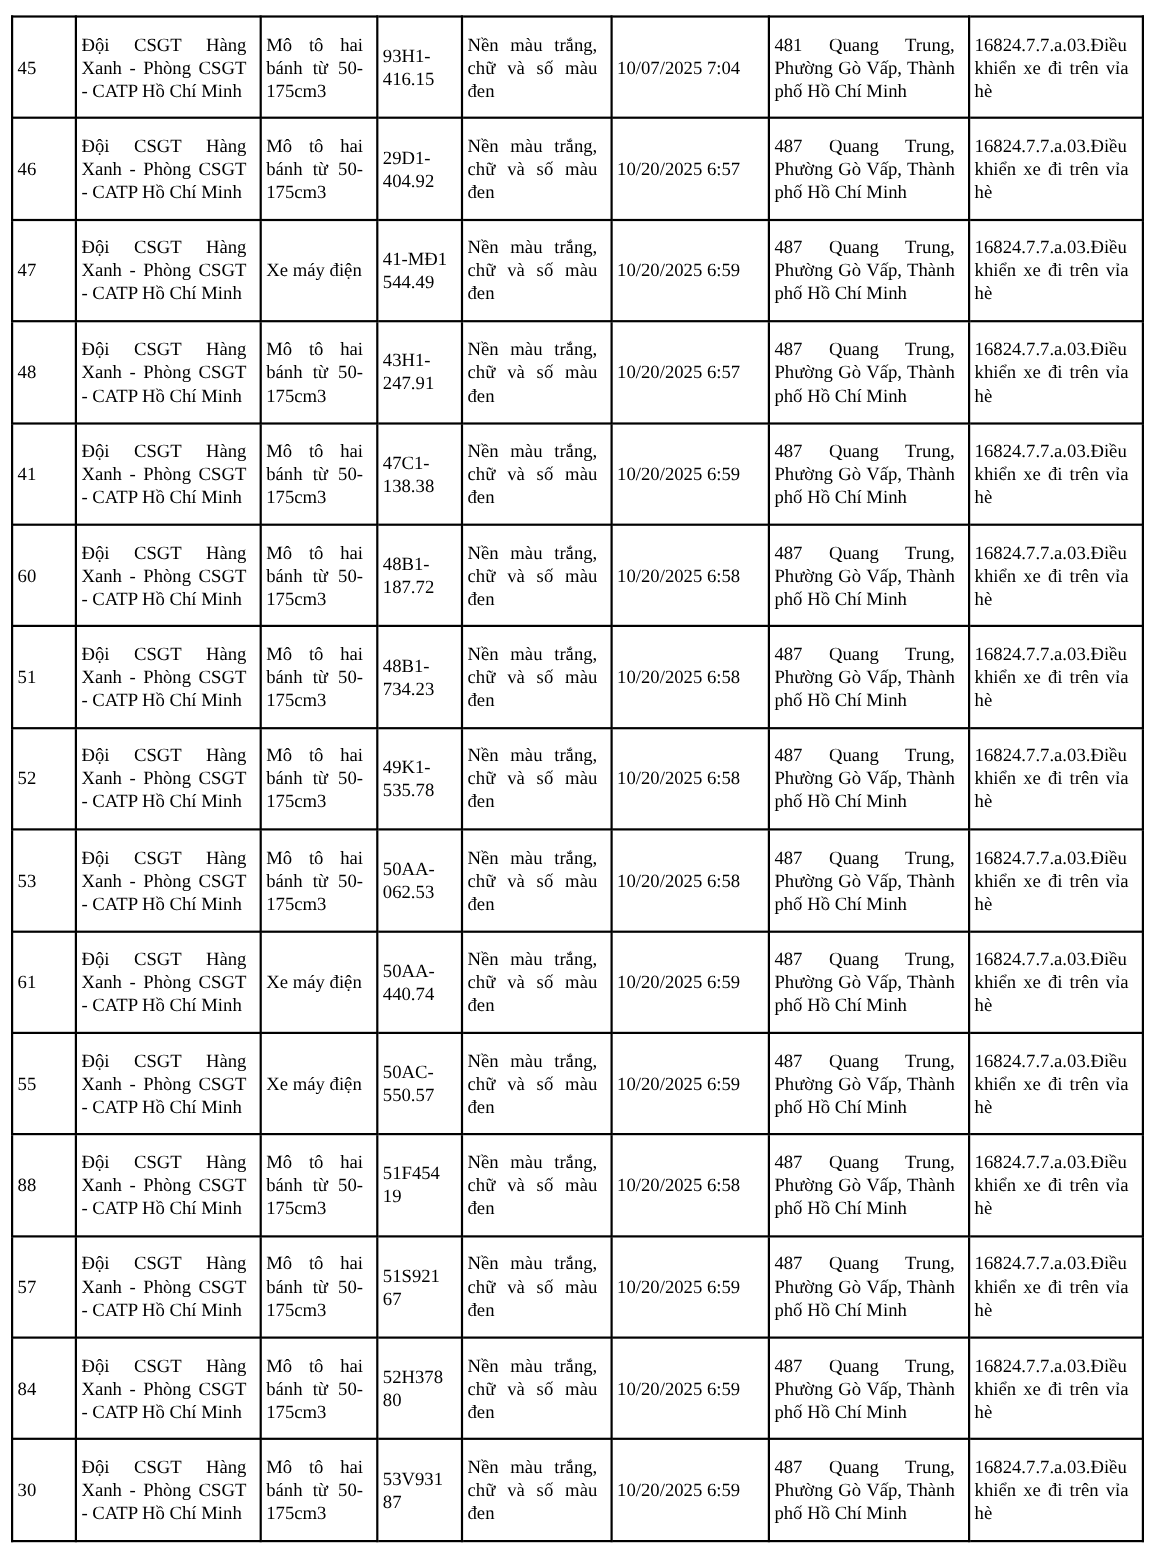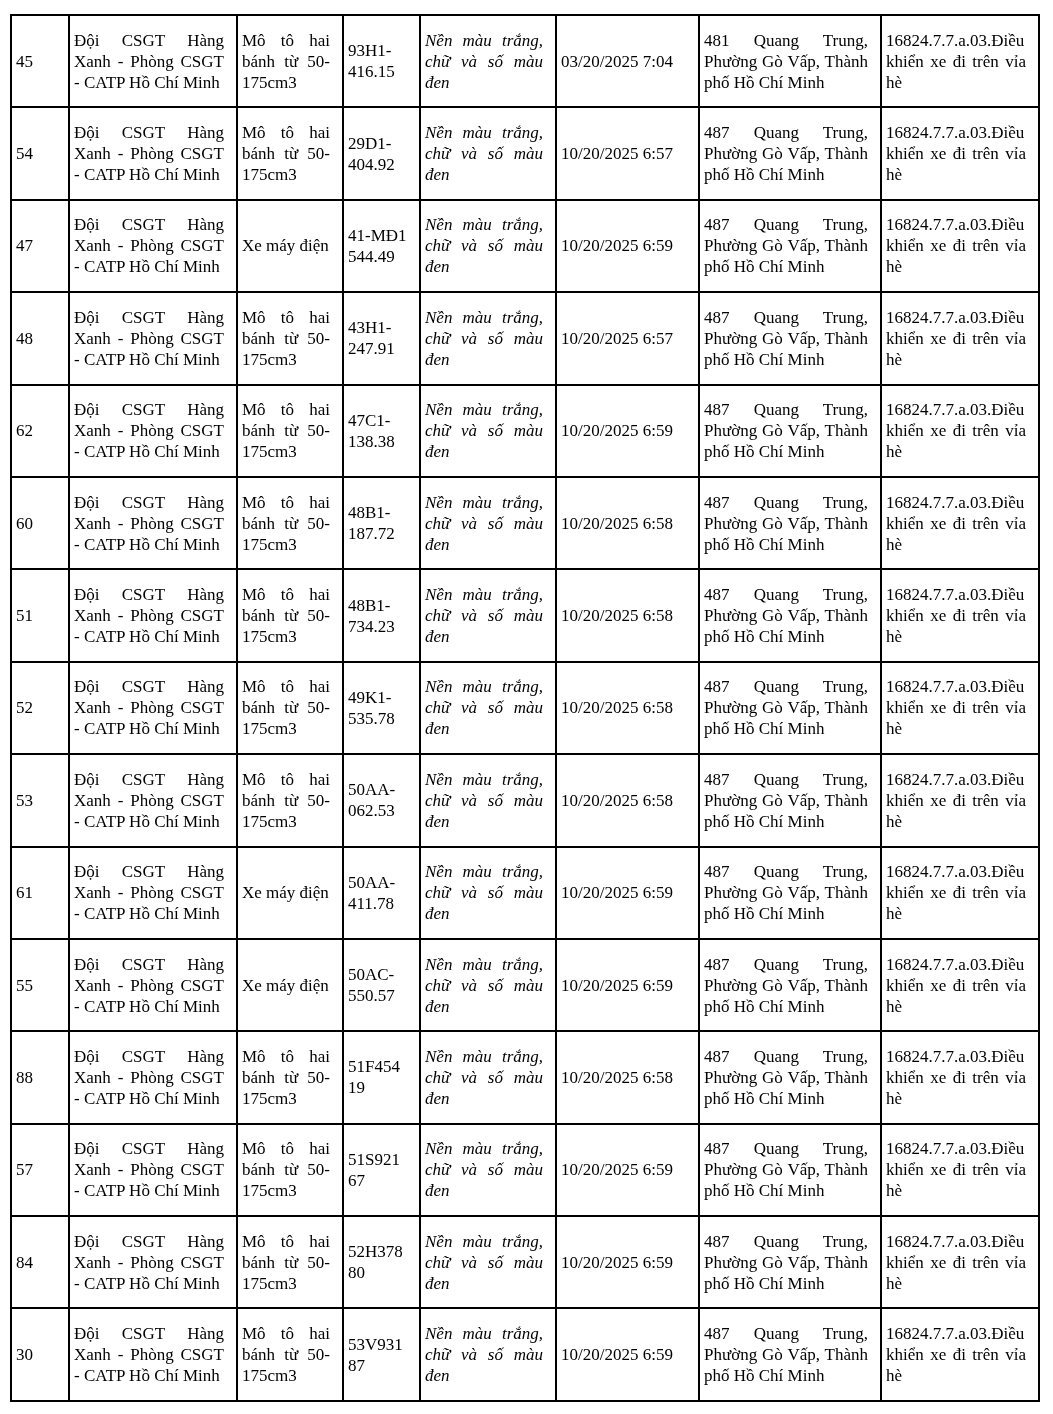--- a/index.html
+++ b/index.html
@@ -36,21 +36,21 @@
     overflow-wrap: break-word;
     word-wrap: break-word;
   }
   td.c-no {
     text-align: center;
     padding: 2px;
   }
   td.c-unit     { padding: 2px 12px 2px 4px; }
   td.c-vehicle  { padding: 2px 12px 2px 4px; }
   td.c-plate    { padding: 2px 6px 2px 4px; text-align: left; }
-  td.c-color    { padding: 2px 12px 2px 4px; font-style: italic; }
+  td.c-color    { padding: 2px 12px 2px 4px; }
   td.c-time     { padding: 2px 8px 2px 4px; text-align: left; }
   td.c-location { padding: 2px 16px 2px 4px; }
   td.c-violation{ padding: 2px 6px 2px 4px; }
 </style>
 </head>
 <body>
 
 <div class="page">
   <table class="violation-table">
     <colgroup>
@@ -63,26 +63,26 @@
       <col style="width:182px">
       <col style="width:158px">
     </colgroup>
     <tbody id="rows-body">
         <tr>
     <td class="c-no">45</td>
     <td class="c-unit">Đội CSGT Hàng Xanh - Phòng CSGT - CATP Hồ Chí Minh</td>
     <td class="c-vehicle">Mô tô hai bánh từ 50-175cm3</td>
     <td class="c-plate">93H1-416.15</td>
     <td class="c-color">Nền màu trắng, chữ và số màu đen</td>
-    <td class="c-time">03/20/2025 7:04</td>
+    <td class="c-time">10/07/2025 7:04</td>
     <td class="c-location">481 Quang Trung, Phường Gò Vấp, Thành phố Hồ Chí Minh</td>
     <td class="c-violation">16824.7.7.a.03.Điều khiển xe đi trên vỉa hè</td>
   </tr>
         <tr>
-    <td class="c-no">54</td>
+    <td class="c-no">46</td>
     <td class="c-unit">Đội CSGT Hàng Xanh - Phòng CSGT - CATP Hồ Chí Minh</td>
     <td class="c-vehicle">Mô tô hai bánh từ 50-175cm3</td>
     <td class="c-plate">29D1-404.92</td>
     <td class="c-color">Nền màu trắng, chữ và số màu đen</td>
     <td class="c-time">10/20/2025 6:57</td>
     <td class="c-location">487 Quang Trung, Phường Gò Vấp, Thành phố Hồ Chí Minh</td>
     <td class="c-violation">16824.7.7.a.03.Điều khiển xe đi trên vỉa hè</td>
   </tr>
         <tr>
     <td class="c-no">47</td>
@@ -98,21 +98,21 @@
     <td class="c-no">48</td>
     <td class="c-unit">Đội CSGT Hàng Xanh - Phòng CSGT - CATP Hồ Chí Minh</td>
     <td class="c-vehicle">Mô tô hai bánh từ 50-175cm3</td>
     <td class="c-plate">43H1-247.91</td>
     <td class="c-color">Nền màu trắng, chữ và số màu đen</td>
     <td class="c-time">10/20/2025 6:57</td>
     <td class="c-location">487 Quang Trung, Phường Gò Vấp, Thành phố Hồ Chí Minh</td>
     <td class="c-violation">16824.7.7.a.03.Điều khiển xe đi trên vỉa hè</td>
   </tr>
         <tr>
-    <td class="c-no">62</td>
+    <td class="c-no">41</td>
     <td class="c-unit">Đội CSGT Hàng Xanh - Phòng CSGT - CATP Hồ Chí Minh</td>
     <td class="c-vehicle">Mô tô hai bánh từ 50-175cm3</td>
     <td class="c-plate">47C1-138.38</td>
     <td class="c-color">Nền màu trắng, chữ và số màu đen</td>
     <td class="c-time">10/20/2025 6:59</td>
     <td class="c-location">487 Quang Trung, Phường Gò Vấp, Thành phố Hồ Chí Minh</td>
     <td class="c-violation">16824.7.7.a.03.Điều khiển xe đi trên vỉa hè</td>
   </tr>
         <tr>
     <td class="c-no">60</td>
@@ -151,21 +151,21 @@
     <td class="c-plate">50AA-062.53</td>
     <td class="c-color">Nền màu trắng, chữ và số màu đen</td>
     <td class="c-time">10/20/2025 6:58</td>
     <td class="c-location">487 Quang Trung, Phường Gò Vấp, Thành phố Hồ Chí Minh</td>
     <td class="c-violation">16824.7.7.a.03.Điều khiển xe đi trên vỉa hè</td>
   </tr>
         <tr>
     <td class="c-no">61</td>
     <td class="c-unit">Đội CSGT Hàng Xanh - Phòng CSGT - CATP Hồ Chí Minh</td>
     <td class="c-vehicle">Xe máy điện</td>
-    <td class="c-plate">50AA-411.78</td>
+    <td class="c-plate">50AA-440.74</td>
     <td class="c-color">Nền màu trắng, chữ và số màu đen</td>
     <td class="c-time">10/20/2025 6:59</td>
     <td class="c-location">487 Quang Trung, Phường Gò Vấp, Thành phố Hồ Chí Minh</td>
     <td class="c-violation">16824.7.7.a.03.Điều khiển xe đi trên vỉa hè</td>
   </tr>
         <tr>
     <td class="c-no">55</td>
     <td class="c-unit">Đội CSGT Hàng Xanh - Phòng CSGT - CATP Hồ Chí Minh</td>
     <td class="c-vehicle">Xe máy điện</td>
     <td class="c-plate">50AC-550.57</td>

